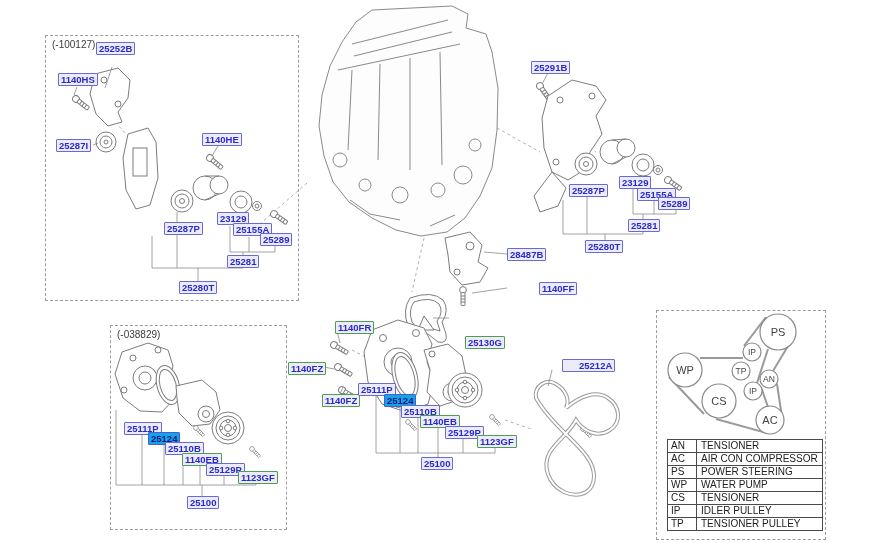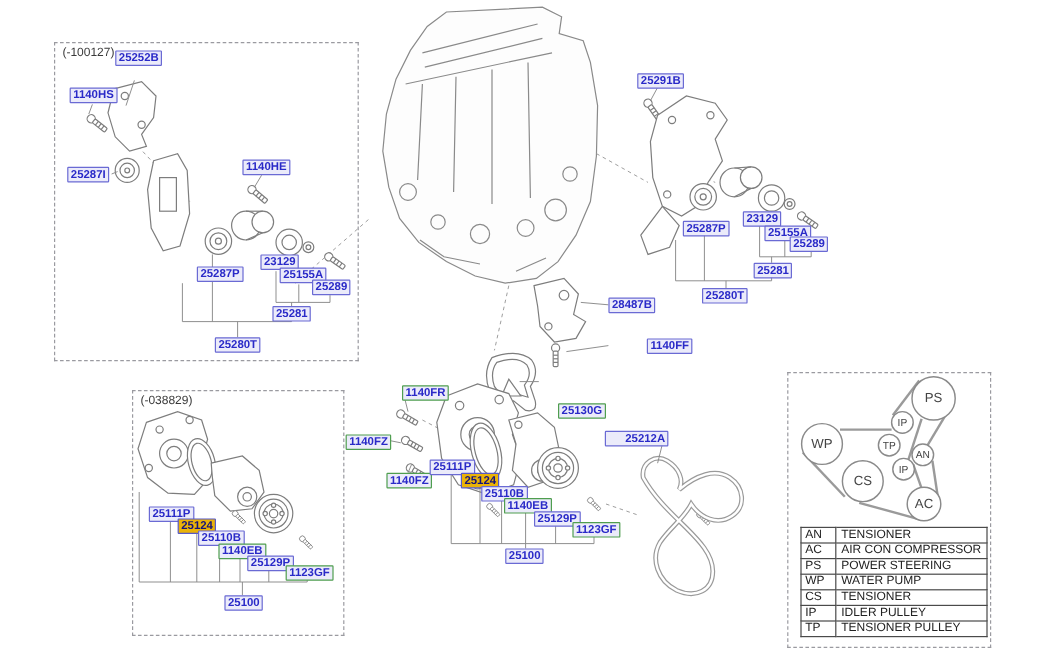--- a/index.html
+++ b/index.html
@@ -5,21 +5,21 @@
   html,body{margin:0;padding:0;background:#fff}
   .stage{position:relative;width:877px;height:543px;background:#ffffff;
          font-family:"Liberation Sans",sans-serif;overflow:hidden}
   .art{position:absolute;left:0;top:0;z-index:2}
   .dashed-box{position:absolute;border:1px dashed #9a9aa0;z-index:1}
   .box-caption{position:absolute;left:6px;top:3px;font-size:10px;color:#3a3a3a;white-space:nowrap}
   #labels-layer{position:absolute;left:0;top:0;width:100%;height:100%;z-index:4}
   .plabel{position:absolute;font-size:9.5px;font-weight:700;line-height:11px;padding:0 2px;
           border:1px solid #6a6ad4;background:#ebebfa;color:#2a2ac8;white-space:nowrap;border-radius:1px}
   .plabel.green{border-color:#4f9e4f}
-  .plabel.selected{background:#eab308;color:#14147c;border-color:#5659c8}
+  .plabel.selected{background:#0ea5e9;color:#14147c;border-color:#5659c8}
   #legend{position:absolute;left:667px;top:439px;border-collapse:collapse;background:#fff;z-index:5}
   #legend td{border:1px solid #4a4a4a;font-size:10px;color:#222;padding:0 4px;height:12px;line-height:12px;white-space:nowrap}
   #legend td.abbr{width:22px;text-align:left;padding:0 3px}
 </style>
 </head>
 <body>
 
 <div class="stage">
 
   <div class="dashed-box" style="left:45px;top:35px;width:252px;height:264px">
@@ -246,21 +246,21 @@
       <div class="plabel green" style="left: 335px; top: 321px;">1140FR</div>
       <div class="plabel green" style="left: 288px; top: 362px;">1140FZ</div>
       <div class="plabel green" style="left: 322px; top: 394px;">1140FZ</div>
       <div class="plabel blue" style="left: 358px; top: 383px;">25111P</div>
       <div class="plabel selected" style="left: 384px; top: 394px;">25124</div>
       <div class="plabel blue" style="left: 401px; top: 405px;">25110B</div>
       <div class="plabel green" style="left: 420px; top: 415px;">1140EB</div>
       <div class="plabel blue" style="left: 445px; top: 426px;">25129P</div>
       <div class="plabel green" style="left: 477px; top: 435px;">1123GF</div>
       <div class="plabel blue" style="left: 421px; top: 457px;">25100</div>
-      <div class="plabel blue" style="left: 504px; top: 359px; padding-left: 16px;">25212A</div>
+      <div class="plabel blue" style="left: 562px; top: 359px; padding-left: 16px;">25212A</div>
       <div class="plabel blue" style="left: 124px; top: 422px;">25111P</div>
       <div class="plabel selected" style="left: 148px; top: 432px;">25124</div>
       <div class="plabel blue" style="left: 165px; top: 442px;">25110B</div>
       <div class="plabel green" style="left: 182px; top: 453px;">1140EB</div>
       <div class="plabel blue" style="left: 206px; top: 463px;">25129P</div>
       <div class="plabel green" style="left: 238px; top: 471px;">1123GF</div>
       <div class="plabel blue" style="left: 187px; top: 496px;">25100</div>
     </div>
 
   <table id="legend">

